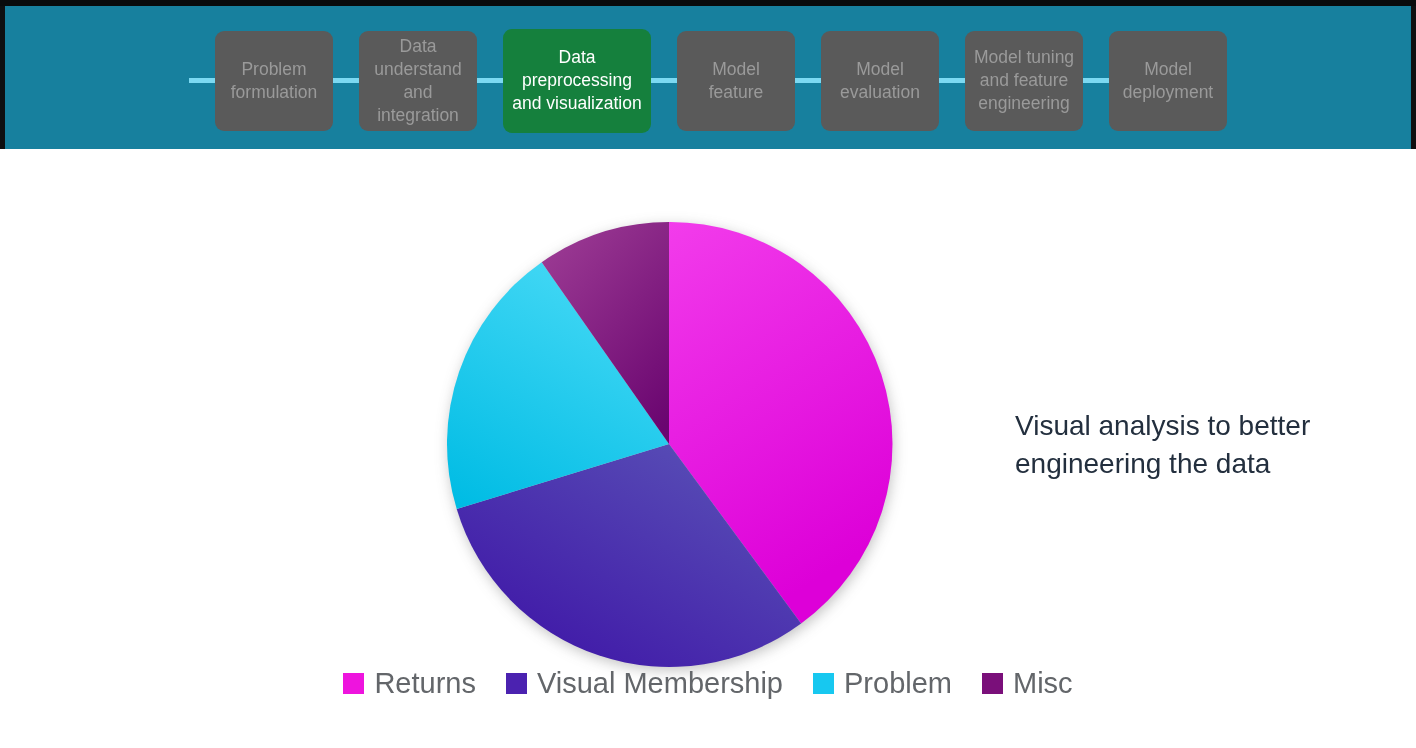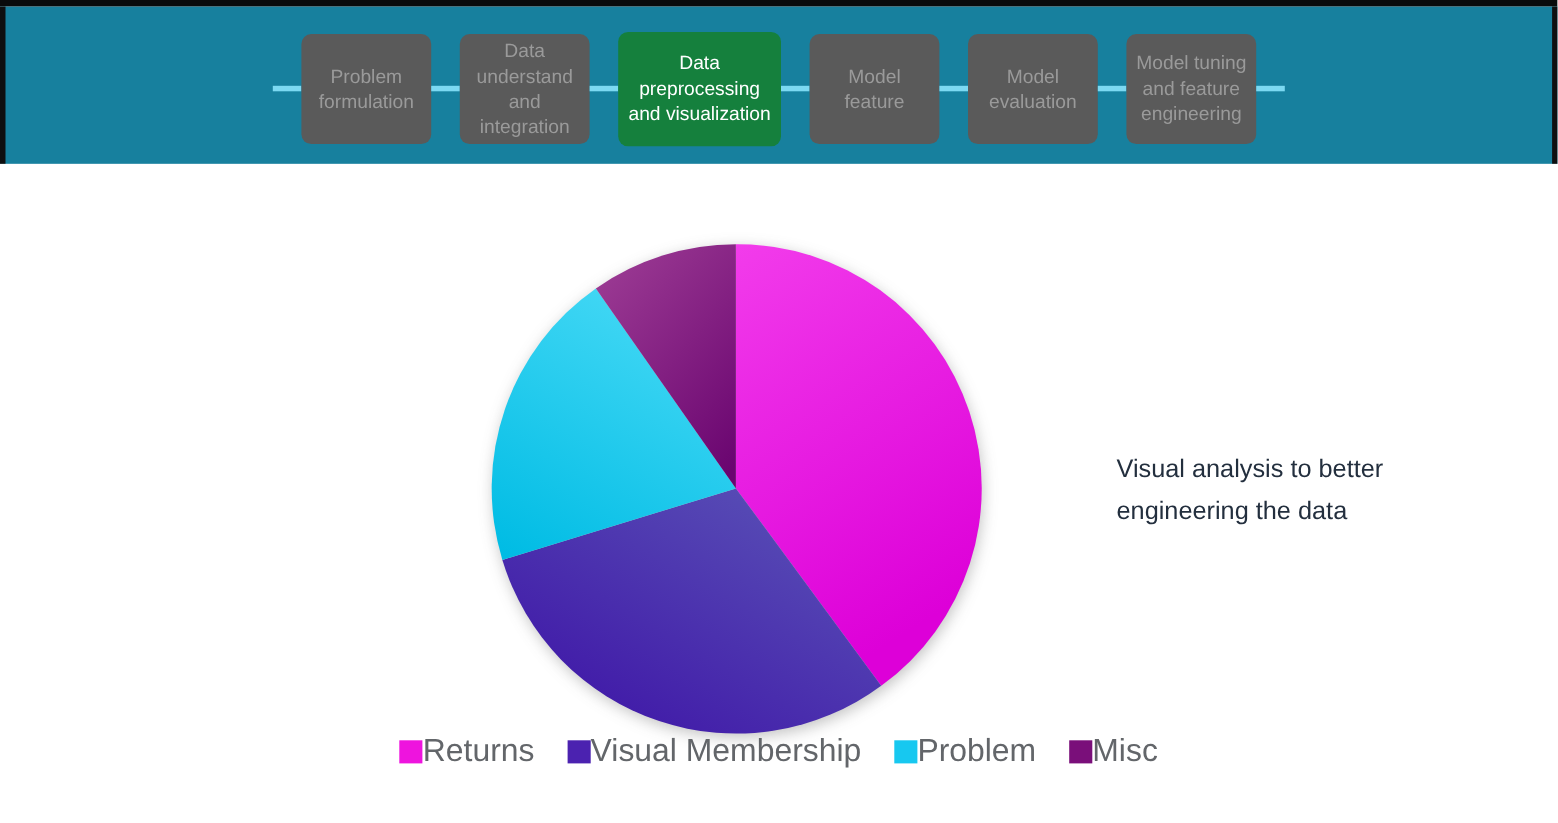--- a/index.html
+++ b/index.html
@@ -116,40 +116,41 @@
     position: absolute;
     left: 0; top: 0;
   }
 
   
   .caption {
     position: absolute;
     left: 1015px;
     top: 258px;  
     width: 330px;
-    font-size: 23px;
+    font-size: 28px;
     line-height: 38px;
     color: #232F3E;
     font-family: "Liberation Sans", sans-serif;
   }
 
   
   .legend {
     position: absolute;
     left: 0;
     top: 518px;  
     width: 1416px;
     display: flex;
     justify-content: center;
     align-items: center;
     gap: 30px;
   }
   .legend-item {
     display: flex;
     align-items: center;
+    gap: 10px;
   }
   .legend-swatch {
     width: 21px;
     height: 21px;
     flex: 0 0 auto;
   }
   .legend-label {
     font-size: 29px;
     color: #63666A;
     font-family: "Liberation Sans", sans-serif;
@@ -179,20 +180,21 @@
 
     <div class="step">Model feature</div>
     <div class="connector"></div>
 
     <div class="step">Model evaluation</div>
     <div class="connector"></div>
 
     <div class="step">Model tuning and feature engineering</div>
     <div class="connector"></div>
 
+    <div class="step">Model deployment</div>
   </div>
 </div>
 
 <div class="stage">
 
   <div class="pie-wrap">
     <div class="pie-shadow"></div>
     <svg class="pie-svg" width="452" height="452" viewBox="0 0 452 452">
       <defs>
         <linearGradient id="gradReturns" x1="0" y1="0" x2="0.35" y2="1">

